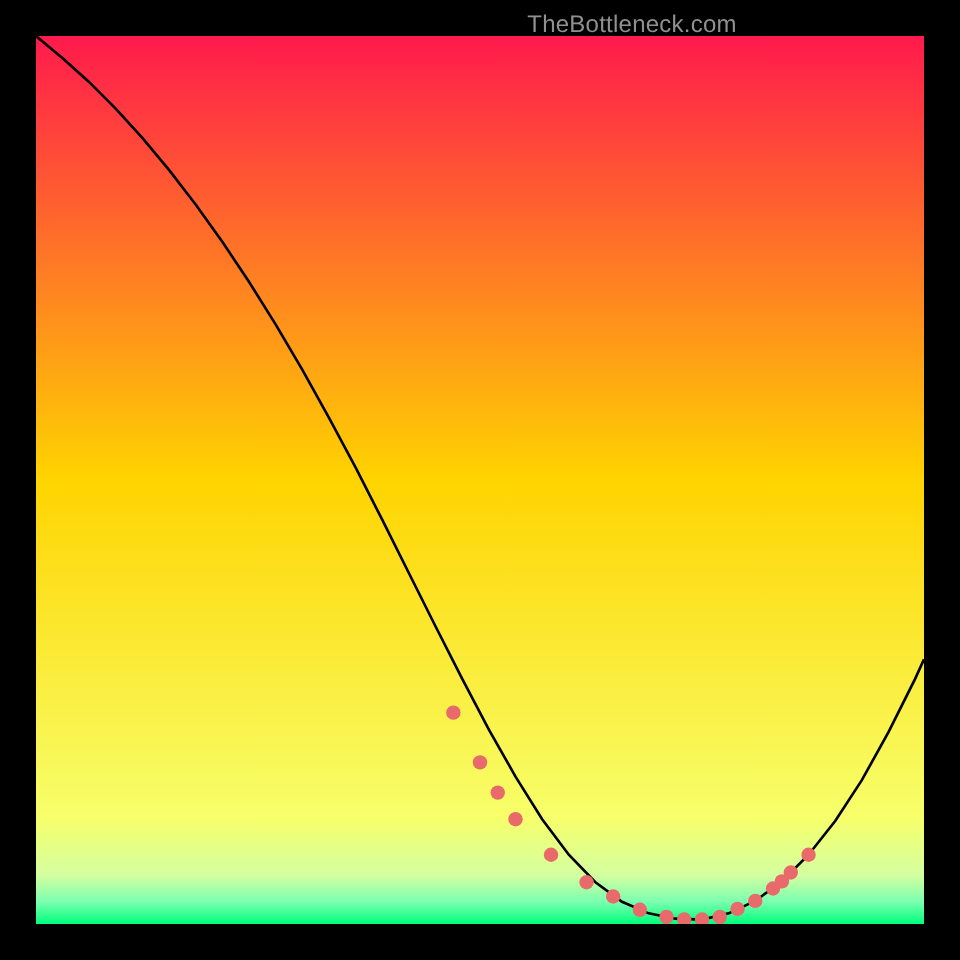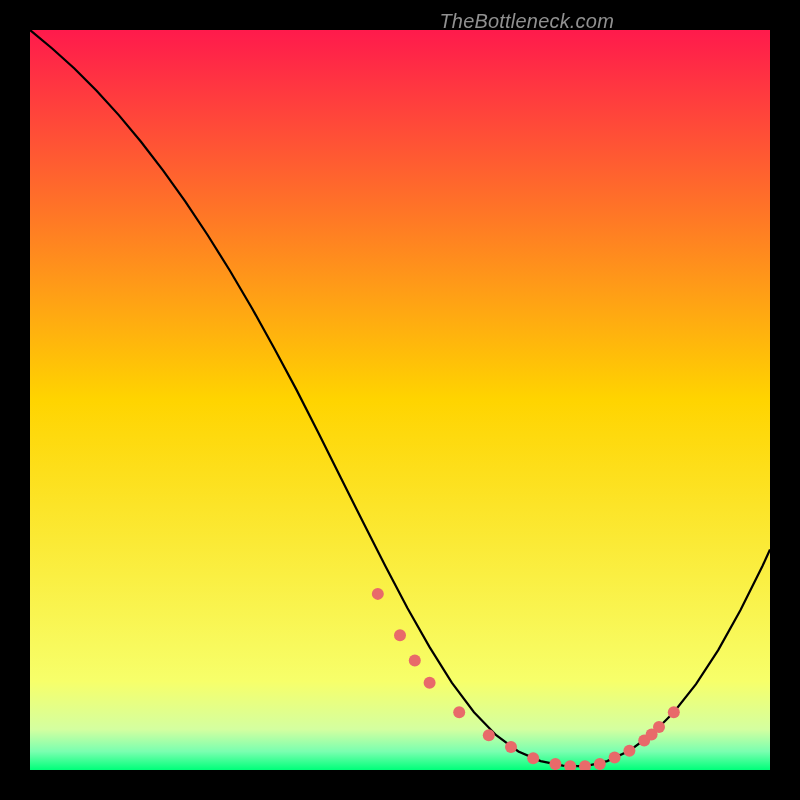--- a/index.html
+++ b/index.html
@@ -1,17 +1,17 @@
 <!DOCTYPE html>
 <html><head>
 <meta charset="utf-8">
 <style>
   * { margin: 0; padding: 0; box-sizing: border-box; }
   body { width: 800px; height: 800px; overflow: hidden; background: #000; font-family: Arial, sans-serif; }
-  .container { position: relative; width: 648px; height: 800px; background: #000; font-style: italic; }
+  .container { position: relative; width: 648px; height: 800px; background: #000; }
   .plot-area { position: absolute; left: 30px; top: 30px; width: 740px; height: 740px; }
   .watermark { position: absolute; top: 10px; right: 34px; color: #909090; font-size: 20px; font-weight: 500; letter-spacing: 0.2px; }
   svg { display: block; }
 </style>
 </head>
 <body>
 
 <div class="container">
   <div class="plot-area">
     <svg id="chart-svg" width="740" height="740" viewBox="0 0 740 740">

